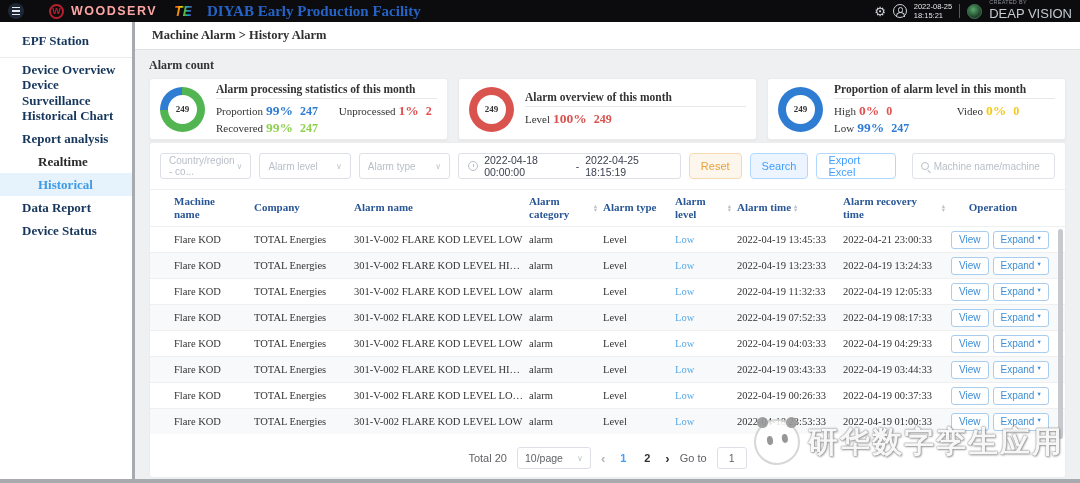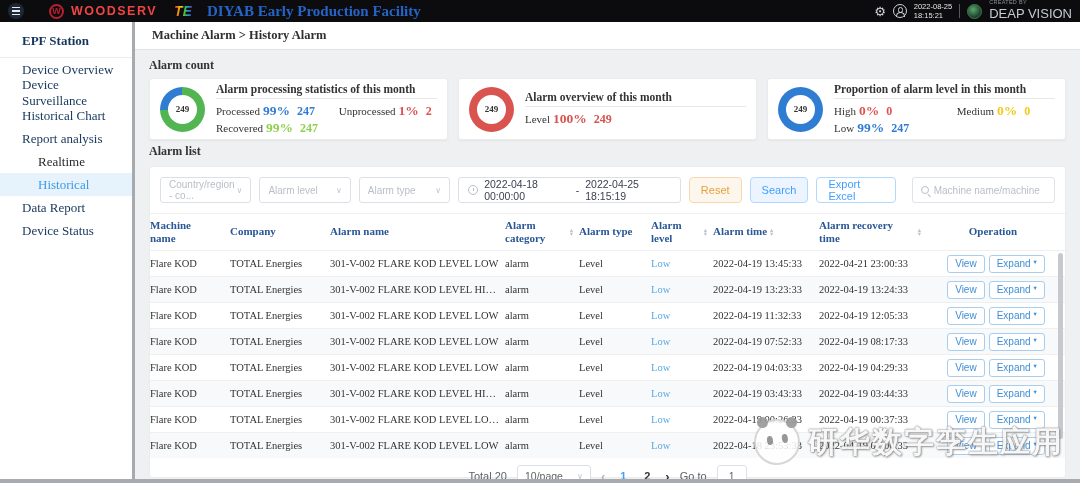--- a/index.html
+++ b/index.html
@@ -5,21 +5,21 @@
   *{box-sizing:border-box;margin:0;padding:0}
   html,body{width:1080px;height:483px;overflow:hidden}
   body{font-family:"Liberation Serif",serif;background:#eef0f1;position:relative;font-size:12px}
   .page{display:flex;flex-direction:column;height:100%}
 
   
   header{height:22px;background:#0c0c0e;display:flex;align-items:center;padding:0 8px;gap:7px;flex:0 0 auto}
   .hamburger{width:16px;height:16px;border-radius:50%;background:#1d2837;display:flex;flex-direction:column;justify-content:center;align-items:center;gap:2px;cursor:pointer;flex:0 0 auto}
   .hamburger i{width:8px;height:1.5px;background:#e8eaee;display:block}
   .w-logo{width:15px;height:15px;border:2px solid #b91f2e;border-radius:50%;color:#b91f2e;font-weight:bold;font-size:9px;display:flex;align-items:center;justify-content:center;font-family:"Liberation Sans",sans-serif;margin-left:18px}
-  .brand{color:#ef4444;font-family:"Liberation Sans",sans-serif;font-weight:bold;font-size:12.5px;letter-spacing:1.5px}
+  .brand{color:#fca5a5;font-family:"Liberation Sans",sans-serif;font-weight:bold;font-size:12.5px;letter-spacing:1.5px}
   .te-logo{font-family:"Liberation Sans",sans-serif;font-weight:bold;font-style:italic;font-size:14px;background:linear-gradient(90deg,#e3262c,#f07f13,#efd500,#4bb748,#1798d3,#6f2c91);-webkit-background-clip:text;background-clip:text;color:transparent;margin-left:10px}
   .app-title{color:#2564c6;font-weight:bold;font-size:15px;margin-left:8px}
   .h-spacer{flex:1}
   .gear{color:#cfd3d8;font-size:13px;cursor:pointer;font-family:"DejaVu Sans",sans-serif;line-height:1}
   .user-icon{width:14px;height:14px;border:1.3px solid #cfd3d8;border-radius:50%;position:relative;cursor:pointer;flex:0 0 auto}
   .user-icon::before{content:'';position:absolute;left:4px;top:2.2px;width:3.6px;height:3.6px;border:1px solid #cfd3d8;border-radius:50%}
   .user-icon::after{content:'';position:absolute;left:2.4px;top:7.2px;width:7px;height:3.4px;border:1px solid #cfd3d8;border-bottom:none;border-radius:5px 5px 0 0}
   .datetime{color:#e4e6e9;font-size:7.5px;line-height:1.25;font-family:"Liberation Sans",sans-serif}
   .hdr-div{width:1px;height:14px;background:#565b62}
   .deap-logo{width:15px;height:15px;border-radius:50%;background:radial-gradient(circle at 40% 35%,#57a86b,#1c3a28 72%);border:1px solid #3f7a50;flex:0 0 auto}
@@ -28,21 +28,21 @@
   .created .l2{font-size:13px;font-weight:normal;color:#c4cad1}
 
   
   .layout{flex:1;display:flex;min-height:0}
   aside{width:132px;background:#fff;flex:0 0 auto;padding-top:2px}
   .v-divider{width:3px;background:#a7abb0}
   main{flex:1;display:flex;flex-direction:column;min-width:0}
 
   
   .station{padding:9px 0 8px 22px;font-weight:bold;font-size:13px;color:#16365c;border-bottom:1px solid #ececec;cursor:pointer}
-  .side-item{height:23px;display:flex;align-items:center;justify-content:space-between;padding:0 14px 0 22px;font-weight:normal;font-size:13px;color:#16365c;cursor:pointer}
+  .side-item{height:23px;display:flex;align-items:center;justify-content:space-between;padding:0 14px 0 22px;font-weight:bold;font-size:13px;color:#16365c;cursor:pointer}
   .side-item.sub{padding-left:38px}
   .side-item.plain{color:#2a2a2a}
   .side-item.active{color:#3f9be6;background:#e6f2fc}
   .side-chev{color:#b7bcc2;font-size:10px;font-family:"Liberation Sans",sans-serif}
 
   
   .breadcrumb{height:28px;background:#fff;border-bottom:1px solid #e2e2e2;display:flex;align-items:center;padding:0 17px;font-weight:bold;font-size:12.5px;color:#2f2f2f;flex:0 0 auto}
 
   .content{flex:1;padding:4px 14px 5px;display:flex;flex-direction:column;min-height:0}
   .sec-title{font-weight:bold;font-size:12px;color:#333;margin:4px 0 5px}
@@ -73,21 +73,21 @@
   .btn-search{background:#ecf5ff;border:1px solid #b3d8ff;color:#409eff}
   .btn-export{background:#fff;border:1px solid #b3d8ff;color:#409eff}
   .spacer{flex:1}
   .machine-search{width:158px;height:26px;border:1px solid #e0e3e8;border-radius:3px;display:flex;align-items:center;gap:5px;padding:0 8px;background:#fff}
   .machine-search input{border:none;outline:none;width:100%;font-size:10px;color:#333;font-family:"Liberation Sans",sans-serif;background:transparent}
   .machine-search input::placeholder{color:#b9bfc8}
   .mag{width:8px;height:8px;border:1.2px solid #b9bfc8;border-radius:50%;position:relative;flex:0 0 auto}
   .mag::after{content:'';position:absolute;width:4px;height:1.2px;background:#b9bfc8;transform:rotate(45deg);left:5.5px;top:7.5px}
 
   
-  .t-head,.t-row{display:grid;grid-template-columns:80px 100px 175px 74px 72px 62px 106px 108px 1fr;align-items:center;padding:0 0}
+  .t-head,.t-row{display:grid;grid-template-columns:80px 100px 175px 74px 72px 62px 106px 108px 1fr;align-items:center;padding:0 24px}
   .t-head{min-height:36px;font-weight:bold;color:#2a5796;font-size:11px;flex:0 0 auto}
   .th{display:flex;align-items:center;gap:3px;line-height:1.2;padding-right:6px}
   .th:last-child{justify-content:center;padding-right:0}
   .sort{display:inline-flex;flex-direction:column;line-height:4.5px;font-size:6.5px;color:#c0c4cc;font-family:"DejaVu Sans",sans-serif;cursor:pointer}
   .t-body{flex:0 0 auto}
   .t-row{height:26px;font-size:10.5px;color:#333;border-top:1px solid #efefef}
   .t-row:nth-child(even){background:#f8f9fa}
   .cell{overflow:hidden;text-overflow:ellipsis;white-space:nowrap;padding-right:6px}
   .level-link{color:#58a9e6;cursor:pointer}
   .ops{display:flex;gap:4px;justify-content:center;padding-right:0}
@@ -199,21 +199,21 @@
 
         <div class="card">
             <div class="donut" style="background: conic-gradient(rgb(83, 181, 82) 0deg, rgb(83, 181, 82) 75%, rgb(47, 124, 211) 75%, rgb(47, 124, 211) 100%);">
               <span class="donut-val">249</span>
             </div>
             <div class="card-body">
               <div class="card-title">Alarm processing statistics of this month</div>
               <div class="stats">
 
               <div class="stat">
-                  <span class="lbl">Processed</span><span class="pct" style="color: rgb(47, 124, 211);">99%</span><span class="cnt" style="color: rgb(47, 124, 211);">247</span>
+                  <span class="lbl">Proportion</span><span class="pct" style="color: rgb(47, 124, 211);">99%</span><span class="cnt" style="color: rgb(47, 124, 211);">247</span>
                 </div>
                   <div class="stat">
                   <span class="lbl">Unprocessed</span><span class="pct" style="color: rgb(224, 82, 82);">1%</span><span class="cnt" style="color: rgb(224, 82, 82);">2</span>
                 </div>
                   <div class="stat">
                   <span class="lbl">Recovered</span><span class="pct" style="color: rgb(143, 209, 79);">99%</span><span class="cnt" style="color: rgb(143, 209, 79);">247</span>
                 </div>
                 </div>
             </div>
           </div>
@@ -236,31 +236,30 @@
               <span class="donut-val">249</span>
             </div>
             <div class="card-body">
               <div class="card-title">Proportion of alarm level in this month</div>
               <div class="stats">
 
               <div class="stat">
                   <span class="lbl">High</span><span class="pct" style="color: rgb(224, 82, 82);">0%</span><span class="cnt" style="color: rgb(224, 82, 82);">0</span>
                 </div>
                   <div class="stat">
-                  <span class="lbl">Medium</span><span class="pct" style="color: rgb(243, 201, 30);">0%</span><span class="cnt" style="color: rgb(243, 201, 30);">0</span>
+                  <span class="lbl">Video</span><span class="pct" style="color: rgb(243, 201, 30);">0%</span><span class="cnt" style="color: rgb(243, 201, 30);">0</span>
                 </div>
                   <div class="stat">
                   <span class="lbl">Low</span><span class="pct" style="color: rgb(47, 124, 211);">99%</span><span class="cnt" style="color: rgb(47, 124, 211);">247</span>
                 </div>
                 </div>
             </div>
           </div>
           </div>
 
-        <div class="sec-title">Alarm list</div>
 
         <div class="panel">
           <div class="filters">
             <div class="select">
               <span>Country/region - co...</span>
               <span class="chev">∨</span>
             </div>
             <div class="select">
               <span>Alarm level</span>
               <span class="chev">∨</span>

